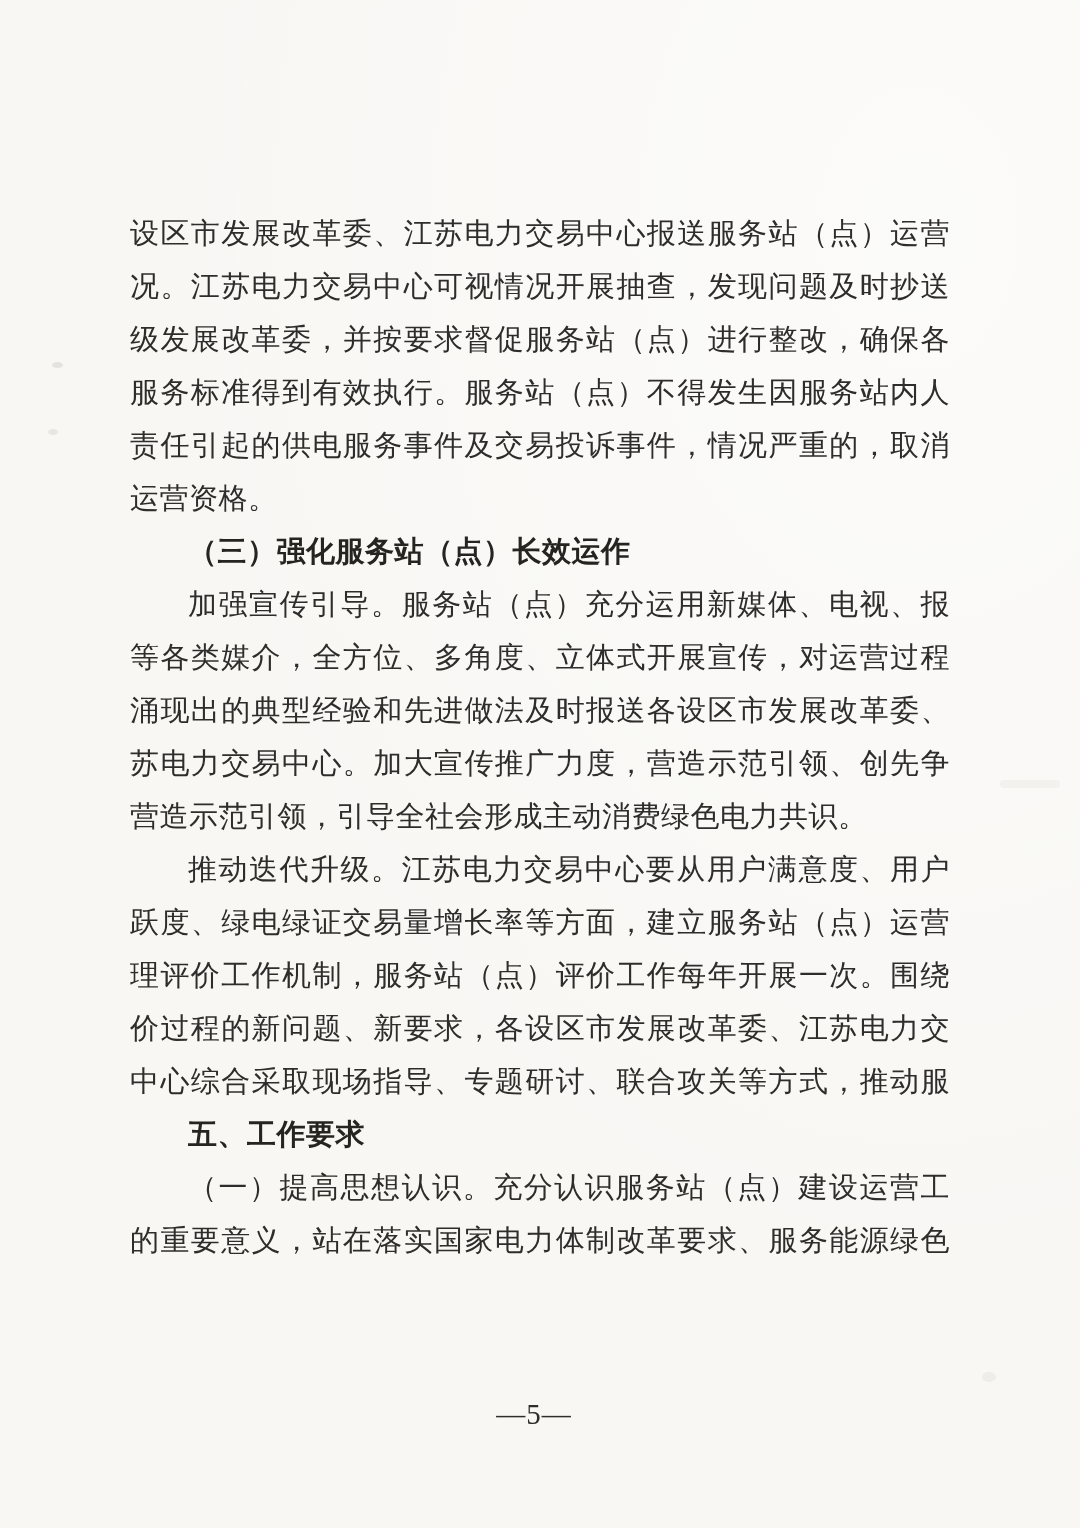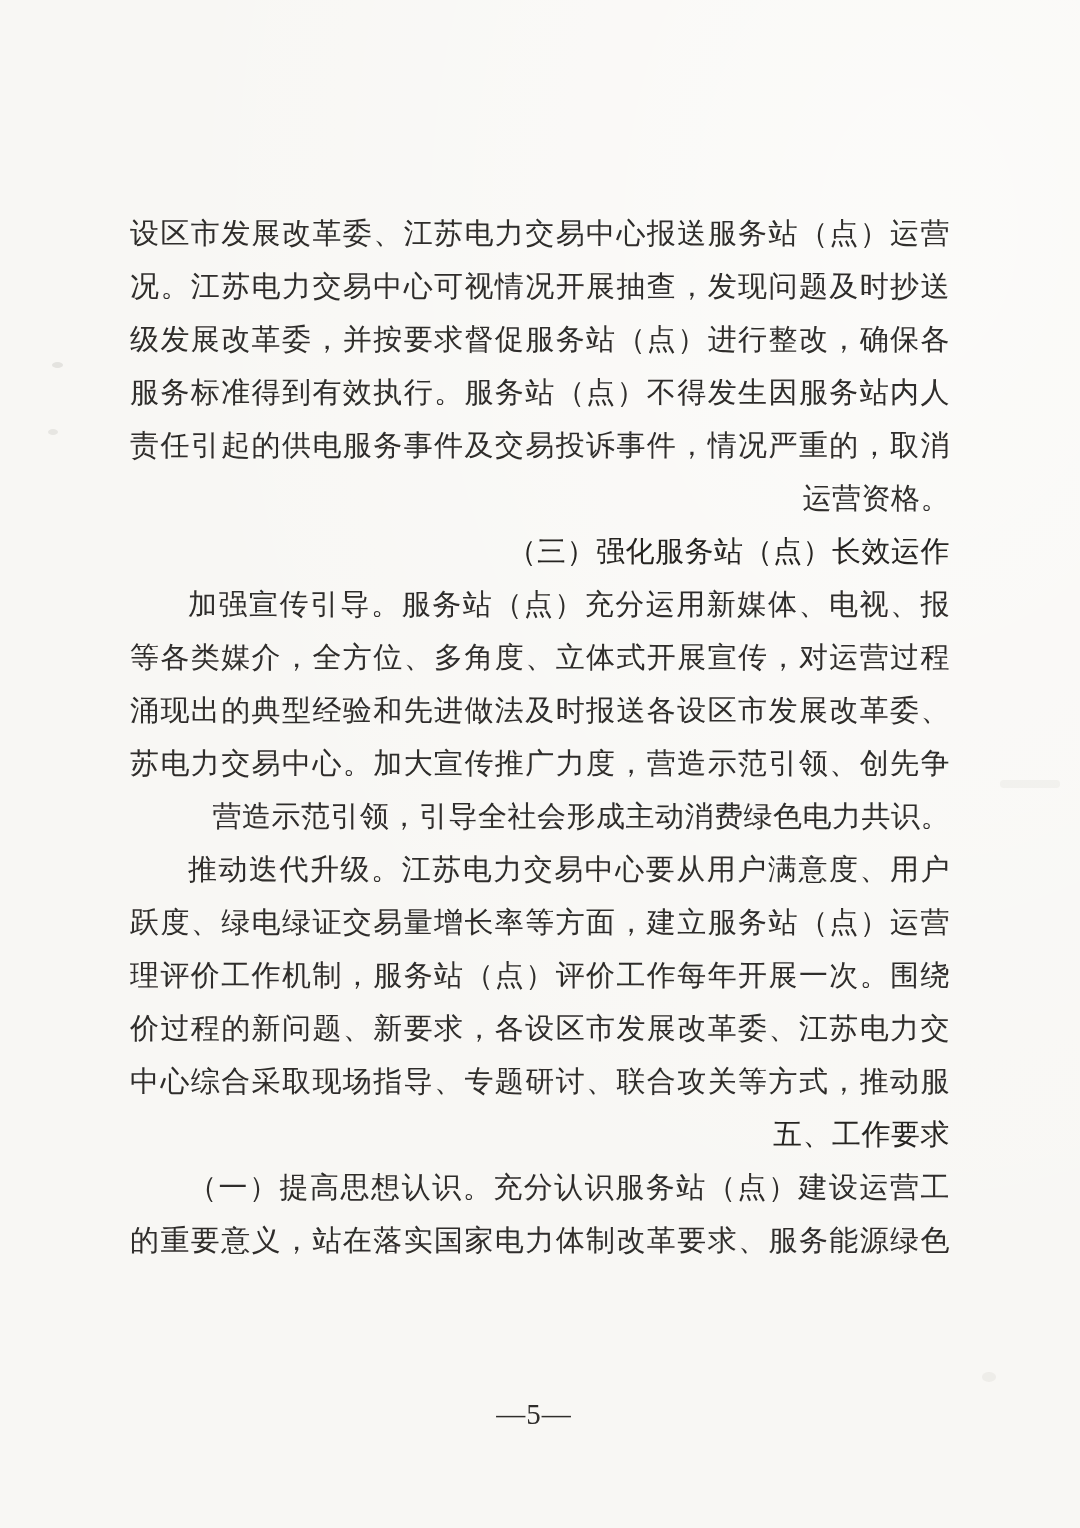--- a/index.html
+++ b/index.html
@@ -28,34 +28,34 @@
     left: 130px;
     top: 207px;
     width: 820px;
   }
   .line {
     font-size: 29px;
     line-height: 53px;
     height: 53px;
     color: var(--ink);
     white-space: nowrap;
-    text-align: right;
+    text-align: left;
     letter-spacing: 0.5px;
   }
   .line.justify {
     white-space: normal;
     text-align: justify;
     text-align-last: justify;
     overflow: hidden;
   }
   .line.indent {
     padding-left: 58px;
   }
   .line.bold {
-    font-weight: normal;
+    font-weight: bold;
     color: #262421;
   }
   .footer {
     position: absolute;
     left: 0;
     top: 1394px;
     width: 1068px;
     text-align: center;
     font-size: 29px;
     line-height: 40px;

